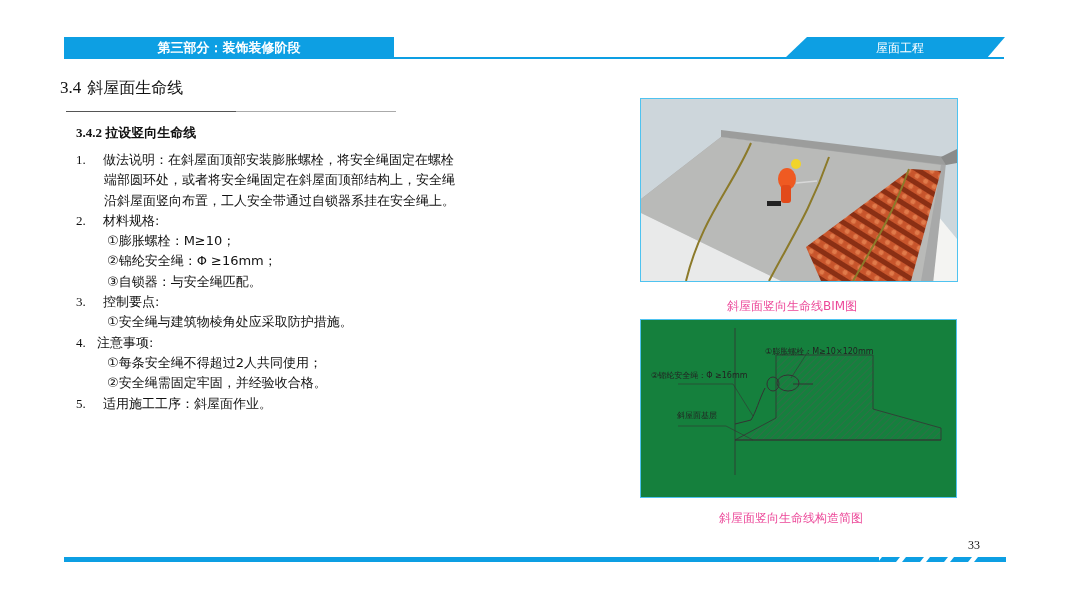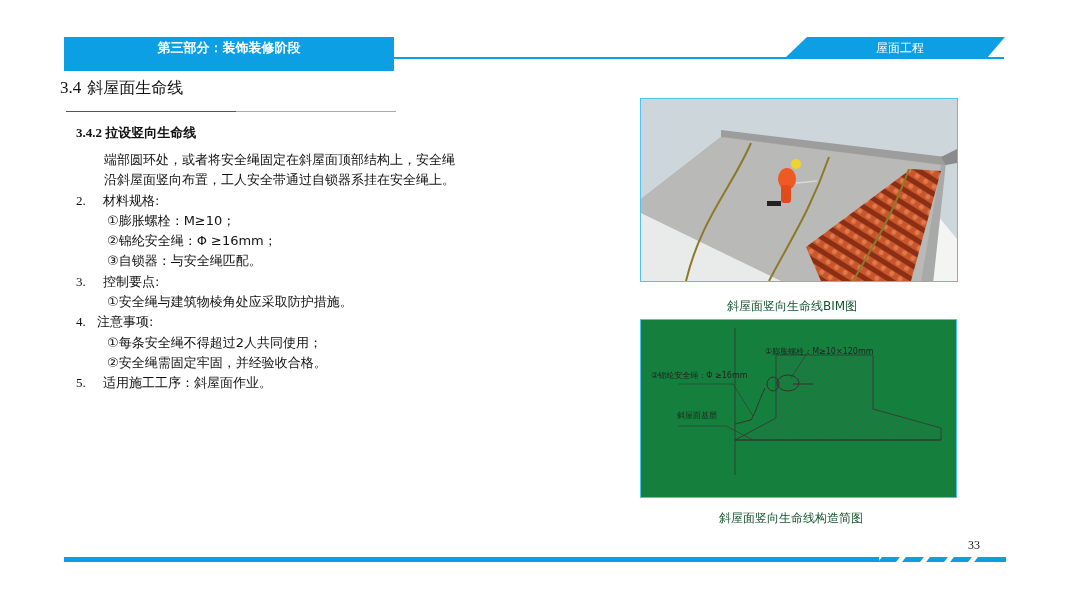--- a/index.html
+++ b/index.html
@@ -1,18 +1,18 @@
 <!DOCTYPE html>
 <html><head>
 <meta charset="utf-8">
 <style>
   html, body { margin:0; padding:0; }
   body { width:1066px; height:600px; background:#ffffff; position:relative; overflow:hidden;
          font-family:"Liberation Serif", "DejaVu Serif", serif; color:#111; }
-  .hdr-left { position:absolute; left:64px; top:37px; width:330px; height:34px; background:#0d9fe3; }
+  .hdr-left { position:absolute; left:64px; top:37px; width:330px; height:21px; background:#0d9fe3; }
   .hdr-left span { position:absolute; left:0; right:0; top:2px; text-align:center; color:#fff;
        font-family:"DejaVu Sans", sans-serif; font-weight:bold; font-size:13px; }
   .hdr-line { position:absolute; left:64px; top:57px; width:940px; height:2px; background:#0d9fe3; }
   .hdr-right { position:absolute; left:785px; top:37px; width:220px; height:29px; }
   .hdr-right svg { position:absolute; left:0; top:0; }
   .hdr-right span { position:absolute; left:30px; right:20px; top:3px; text-align:center; color:#fff;
        font-family:"DejaVu Sans", sans-serif; font-size:12px; }
   .title { position:absolute; left:60px; top:78px; font-size:17px; }
   .title .cn { font-family:"DejaVu Sans", sans-serif; font-size:16px; margin-left:6px; }
   .title-rule1 { position:absolute; left:66px; top:111px; width:170px; height:1px; background:#555; }
@@ -20,21 +20,21 @@
   .sub { position:absolute; left:76px; top:124px; font-size:13px;font-weight:bold; }
   .sub .cn { font-family:"DejaVu Sans", sans-serif; font-size:13px; }
   .body { position:absolute; left:76px; top:150px; width:470px; font-size:13px; line-height:20.3px; }
   .row { position:relative; white-space:nowrap; }
   .num { display:inline-block; width:27px; font-family:"Liberation Serif", serif; }
   .cn { font-family:"DejaVu Sans", sans-serif; font-size:13px; }
   .indent { padding-left:28px; }
   .sub-item { padding-left:31px; }
   .fig1 { position:absolute; left:640px; top:98px; width:316px; height:182px; border:1px solid #4fc3f0; overflow:hidden; background:#cfd8dd; }
   .fig2 { position:absolute; left:640px; top:319px; width:315px; height:177px; border:1px solid #4fc3f0; background:#15803d; }
-  .cap { position:absolute; font-family:"DejaVu Sans", sans-serif; font-size:12px; color:#14532d; }
+  .cap { position:absolute; font-family:"DejaVu Sans", sans-serif; font-size:12px; color:#ec4899; }
   .footer-bar { position:absolute; left:64px; top:557px; width:815px; height:5px; background:#0d9fe3; }
   .pagenum { position:absolute; left:968px; top:538px; font-size:12px; }
   .fig-label { position:absolute; font-family:"DejaVu Sans", sans-serif; font-size:8px; color:#222; white-space:nowrap; }
 </style>
 </head>
 <body>
 
 <div class="hdr-left">
   <span>第三部分：装饰装修阶段</span>
 </div>
@@ -51,20 +51,23 @@
 </div>
 <div class="title-rule1"></div>
 <div class="title-rule2"></div>
 
 <div class="sub">
   <span>3.4.2</span>
   <span class="cn">拉设竖向生命线</span>
 </div>
 
 <div class="body">
+  <div class="row">
+    <span class="num">1.</span><span class="cn">做法说明：在斜屋面顶部安装膨胀螺栓，将安全绳固定在螺栓</span>
+  </div>
   <div class="row indent cn">端部圆环处，或者将安全绳固定在斜屋面顶部结构上，安全绳</div>
   <div class="row indent cn">沿斜屋面竖向布置，工人安全带通过自锁器系挂在安全绳上。</div>
 
   <div class="row">
     <span class="num">2.</span><span class="cn">材料规格:</span>
   </div>
   <div class="row sub-item cn">①膨胀螺栓：M≥10；</div>
   <div class="row sub-item cn">②锦纶安全绳：Φ ≥16mm；</div>
   <div class="row sub-item cn">③自锁器：与安全绳匹配。</div>
 

